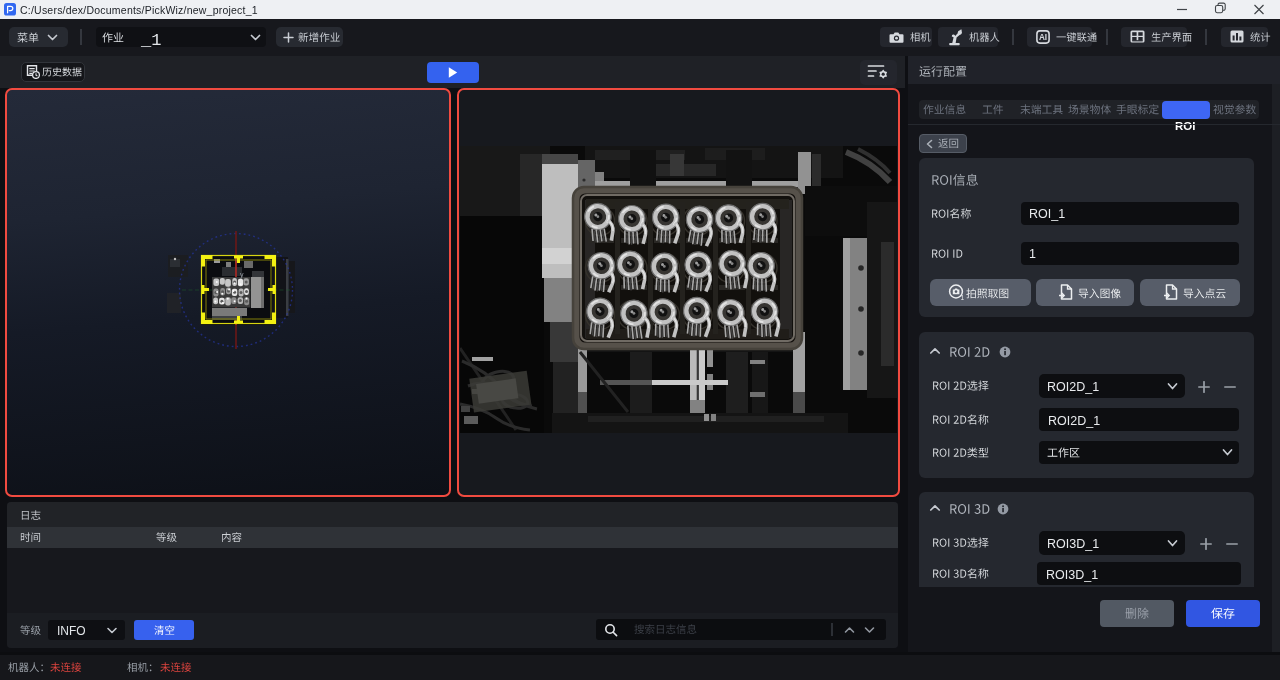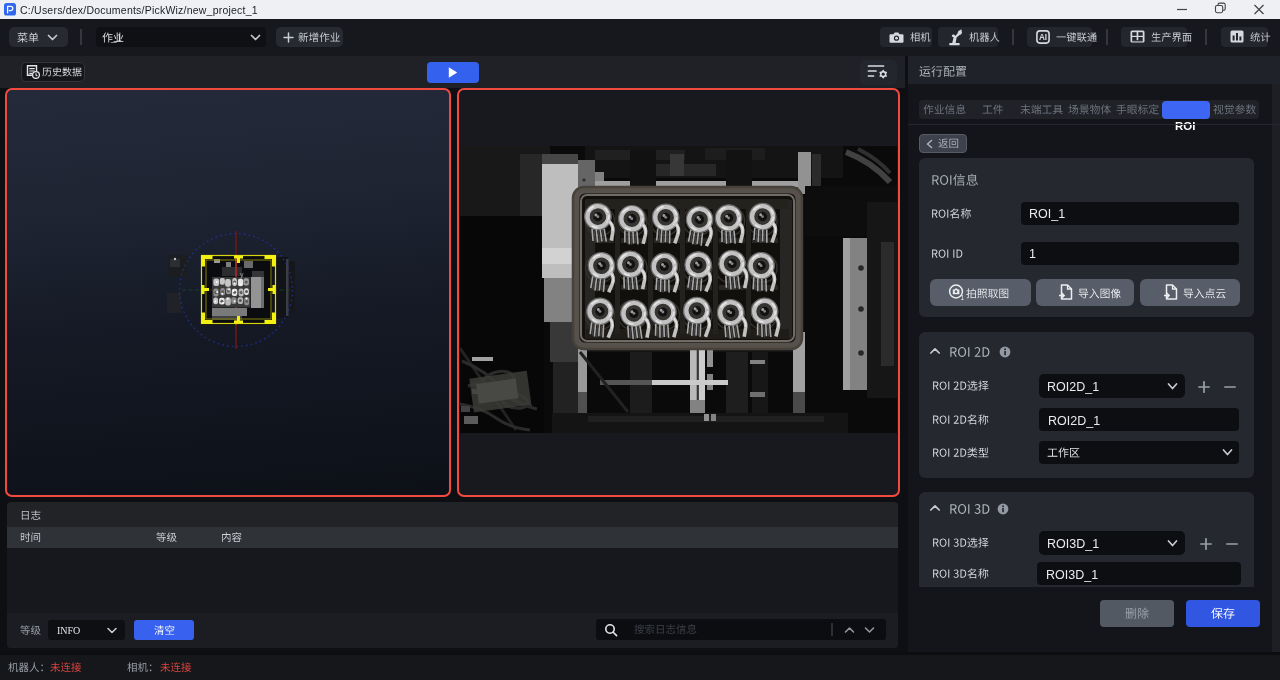--- a/index.html
+++ b/index.html
@@ -29,21 +29,21 @@
     <path d="M2.5 1.5 L6.5 5.5 L10.5 1.5" fill="none" stroke="#c6cad1" stroke-width="1.7" stroke-linecap="round" stroke-linejoin="round"></path>
   </svg>
 <div style="position:absolute;left:80px;top:29px;width:1.5px;height:16px;background:#34373e"></div>
 <div style="position:absolute;left:96px;top:27px;width:170px;height:20px;background:#0f1014;border-radius:4px"></div>
 <svg class="ct " style="left:101.5px;top:29.8px" width="24.0" height="15.2" viewBox="0 0 2182 1380">
     <g fill="#e3e6ea" transform="translate(0,1060)">
       <use href="#q2" x="0"></use>
       <use href="#q3" x="1000"></use>
     </g>
   </svg>
-<div style="position:absolute;left:111px;top:31px;font-family:Liberation Serif, serif;font-weight:400;font-size:11px;line-height:1.15;color:#e3e6ea;letter-spacing:0px;white-space:pre">_1</div>
+<div style="position:absolute;left:141px;top:31px;font-family:Liberation Mono, monospace;font-weight:400;font-size:17px;line-height:1.15;color:#e3e6ea;letter-spacing:0px;white-space:pre">_1</div>
 <svg class="ct" style="left:249px;top:33.5px" width="13" height="8" viewBox="0 0 13 8">
     <path d="M2.5 1.5 L6.5 5.5 L10.5 1.5" fill="none" stroke="#c6cad1" stroke-width="1.7" stroke-linecap="round" stroke-linejoin="round"></path>
   </svg>
 <div style="position:absolute;left:276px;top:27px;width:67px;height:20px;background:#272a31;border-radius:5px"></div>
 <svg class="ct" style="left:283px;top:31.5px" width="11" height="11" viewBox="0 0 11 11">
     <path d="M5.5 1v9M1 5.5h9" stroke="#c9cdd4" stroke-width="1.5" stroke-linecap="round"></path>
   </svg>
 <svg class="ct " style="left:297.5px;top:30.0px" width="44.4" height="14.6" viewBox="0 0 4189 1380">
     <g fill="#ced2d8" transform="translate(0,1060)">
       <use href="#q4" x="0"></use>
@@ -793,21 +793,21 @@
     </g>
   </svg>
 <div style="position:absolute;left:7px;top:613px;width:891px;height:35px;background:#1b1d22;border-radius:0 0 4px 4px"></div>
 <svg class="ct " style="left:20.0px;top:622.9px" width="23.0" height="14.5" viewBox="0 0 2190 1380">
     <g fill="#9aa0a8" transform="translate(0,1060)">
       <use href="#q28" x="0"></use>
       <use href="#q29" x="1000"></use>
     </g>
   </svg>
 <div style="position:absolute;left:48px;top:620px;width:77px;height:20px;background:#0e0f13;border-radius:3px"></div>
-<div style="position:absolute;left:57px;top:624.5px;font-family:Liberation Serif, serif;font-weight:400;font-size:10px;line-height:1.15;color:#e2e5e9;letter-spacing:0px;white-space:pre">INFO</div>
+<div style="position:absolute;left:57px;top:624.5px;font-family:Liberation Sans, sans-serif;font-weight:400;font-size:12px;line-height:1.15;color:#e2e5e9;letter-spacing:0px;white-space:pre">INFO</div>
 <svg class="ct" style="left:106px;top:626.5px" width="12" height="8" viewBox="0 0 12 8">
     <path d="M2 1.5 L6 5.5 L10 1.5" fill="none" stroke="#c6cad1" stroke-width="1.6" stroke-linecap="round" stroke-linejoin="round"></path>
   </svg>
 <div style="position:absolute;left:134px;top:620px;width:60px;height:20px;background:#3761ee;border-radius:3px"></div>
 <svg class="ct " style="left:153.5px;top:622.9px" width="23.0" height="14.5" viewBox="0 0 2190 1380">
     <g fill="#ffffff" transform="translate(0,1060)">
       <use href="#q32" x="0"></use>
       <use href="#q33" x="1000"></use>
     </g>
   </svg>

